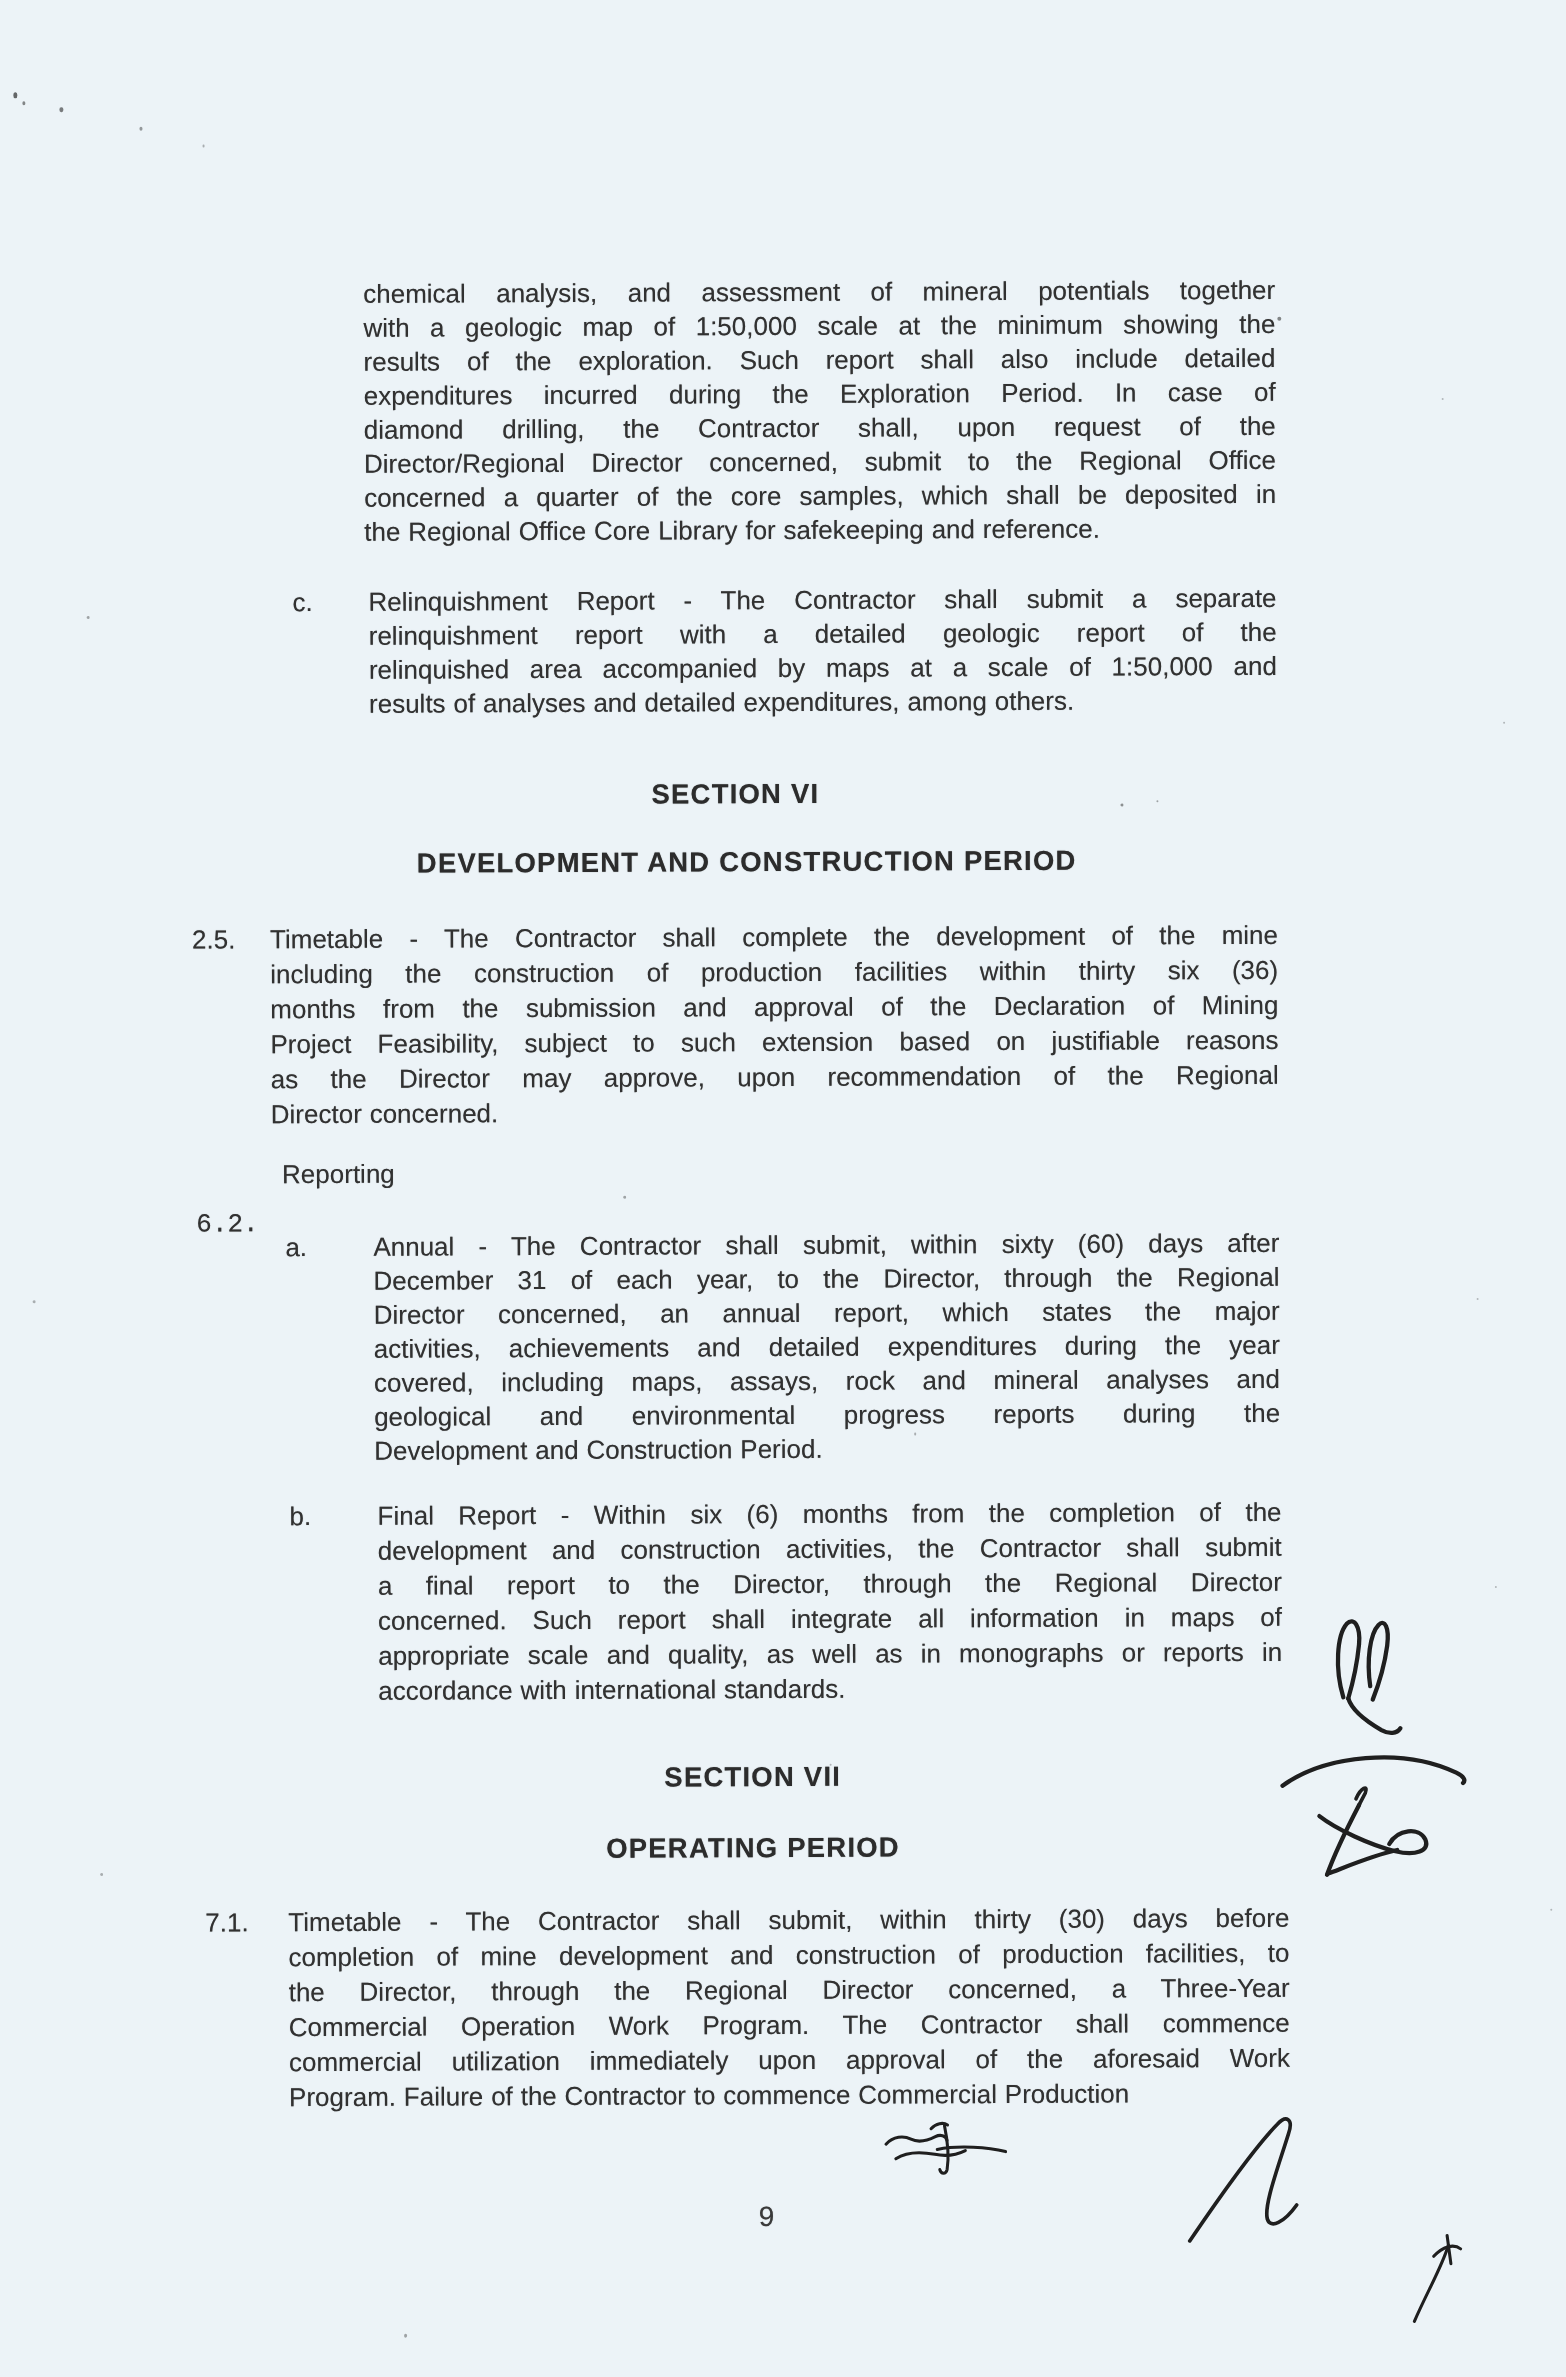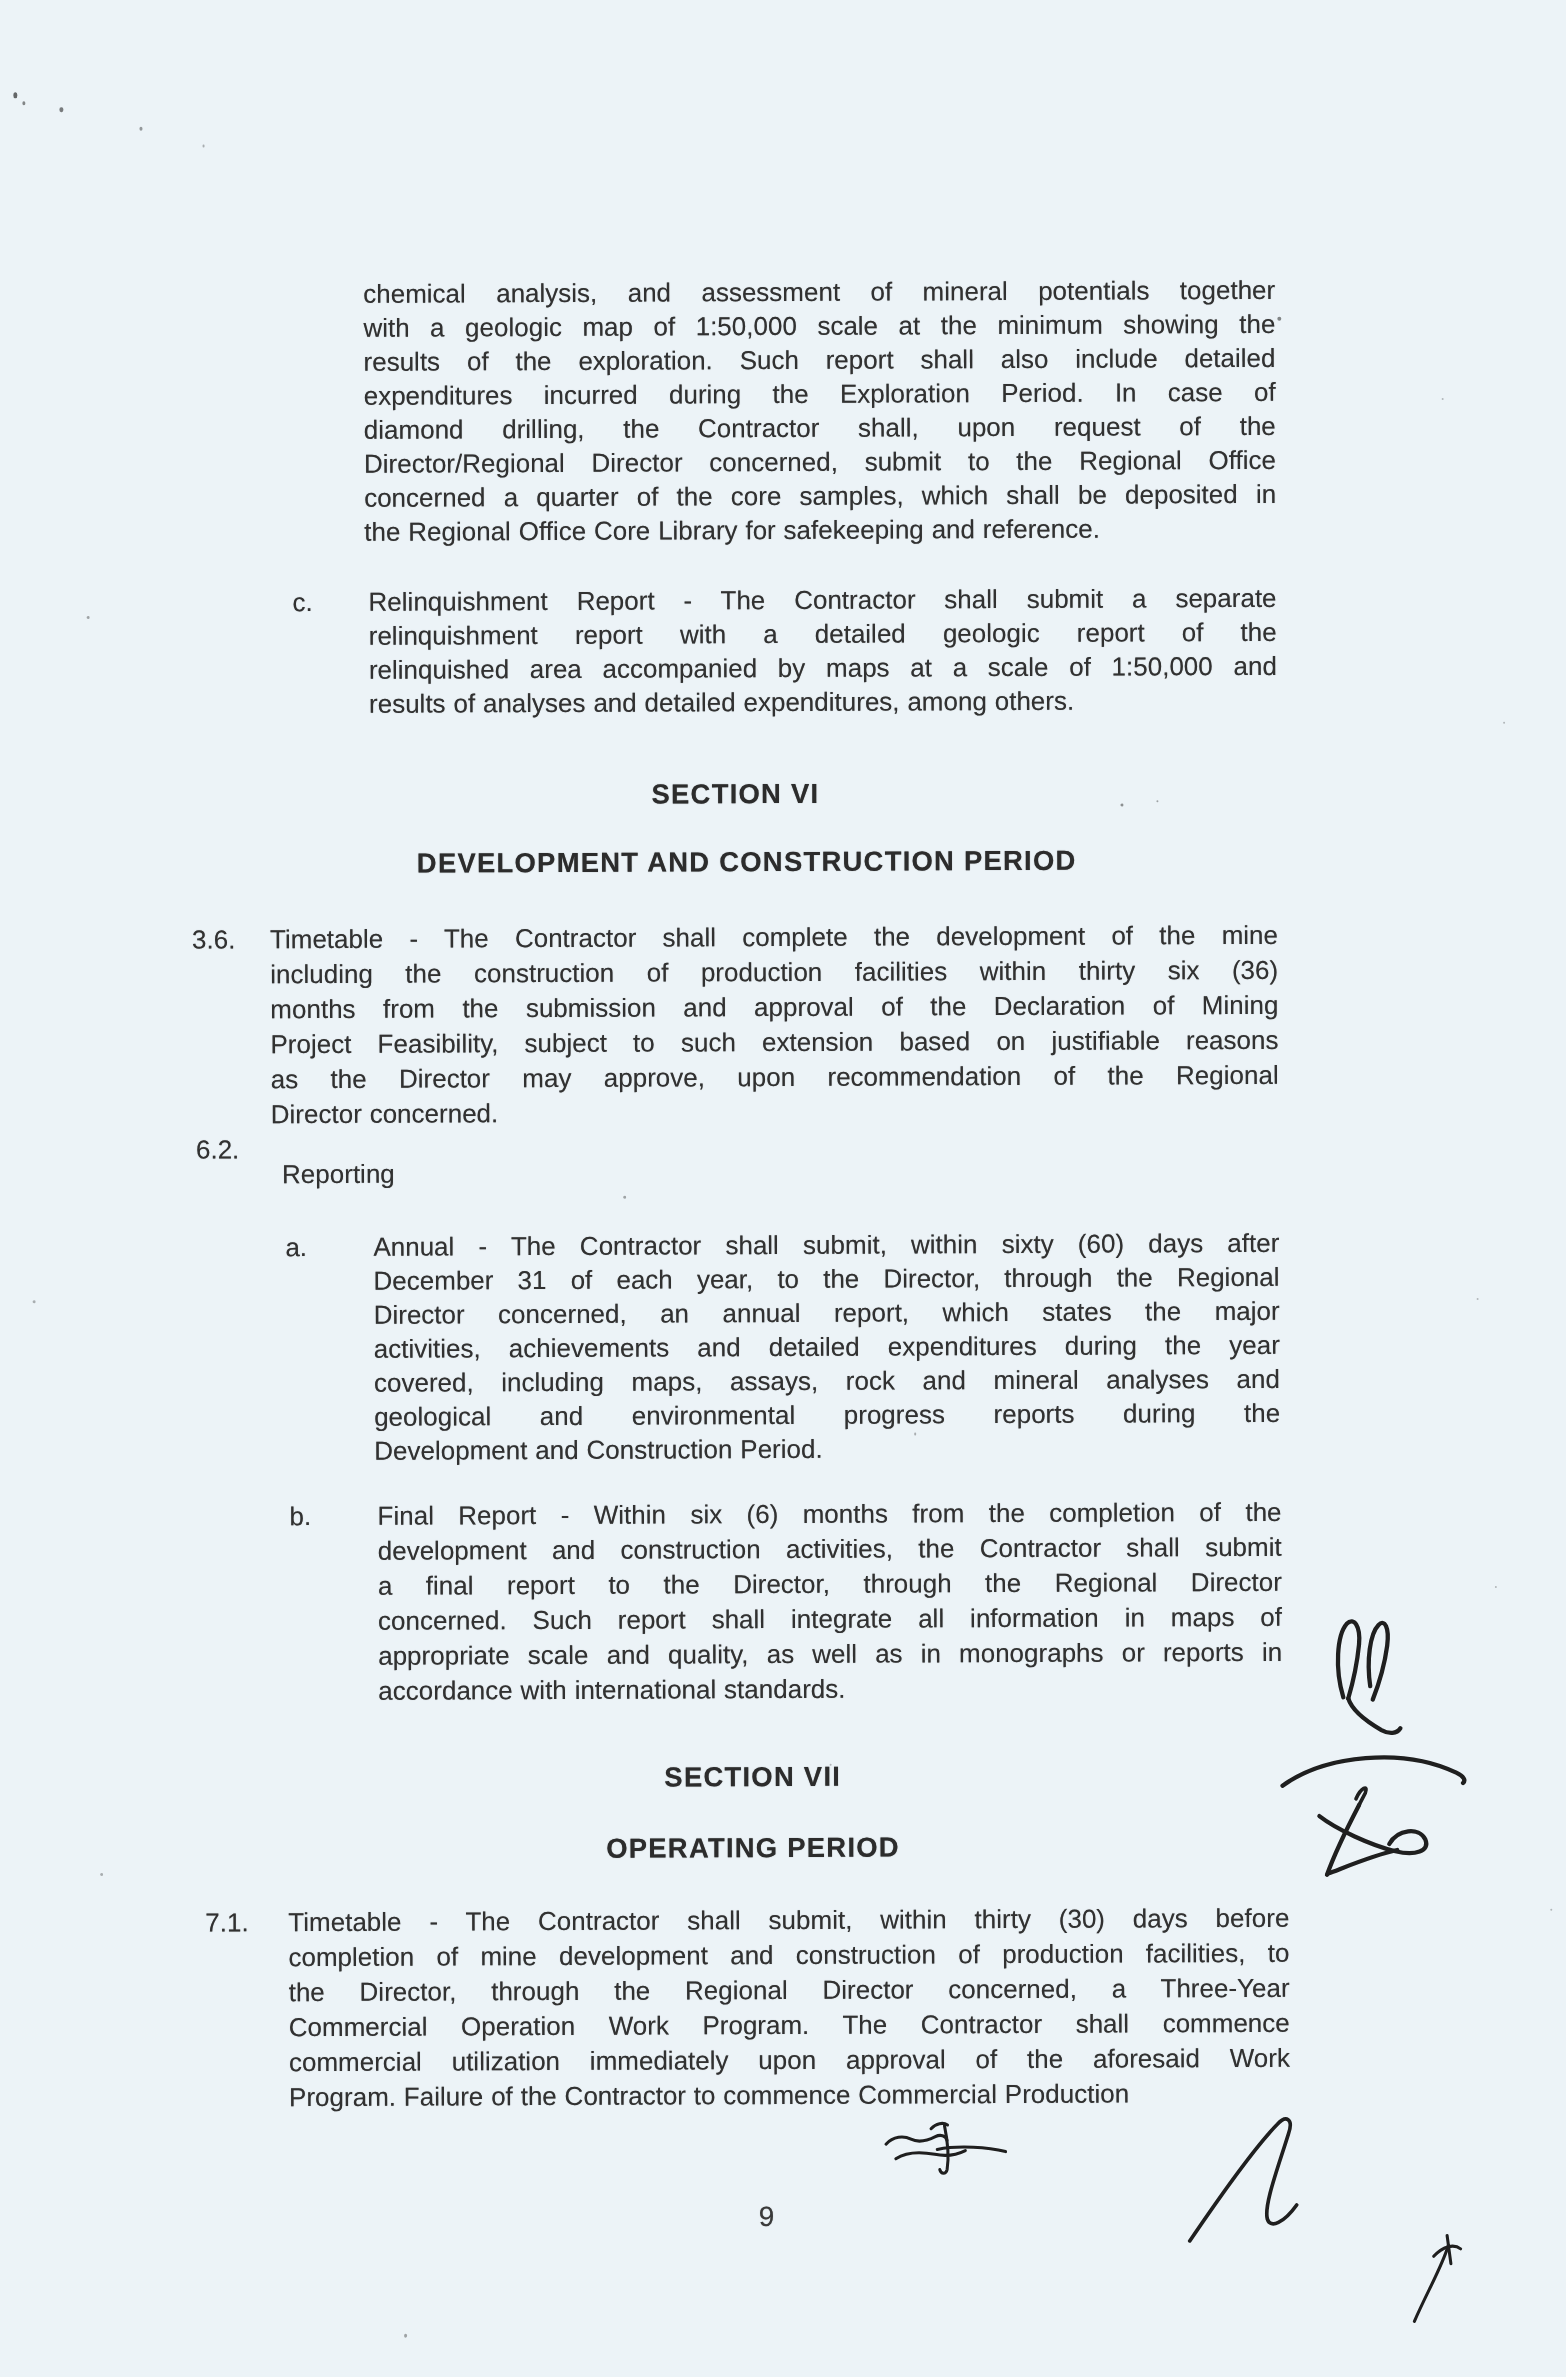--- a/index.html
+++ b/index.html
@@ -71,31 +71,31 @@
         <div class="tline">Relinquishment Report - The Contractor shall submit a separate</div>
         <div class="tline">relinquishment report with a detailed geologic report of the</div>
         <div class="tline">relinquished area accompanied by maps at a scale of 1:50,000 and</div>
         <div class="tline last">results of analyses and detailed expenditures, among others.</div>
       </div>
 
     <div class="heading" style="left:737px;top:778px;">SECTION VI</div>
 
     <div class="heading" style="left:748px;top:846px;">DEVELOPMENT AND CONSTRUCTION PERIOD</div>
 
-    <div class="marker" style="left:193px;top:920px;">3.6.</div>
+    <div class="marker" style="left:193px;top:920px;">2.5.</div>
     <div class="block" style="left:271px;top:920px;width:1008px;line-height:35px;">
         <div class="tline">Timetable - The Contractor shall complete the development of the mine</div>
         <div class="tline">including the construction of production facilities within thirty six (36)</div>
         <div class="tline">months from the submission and approval of the Declaration of Mining</div>
         <div class="tline">Project Feasibility, subject to such extension based on justifiable reasons</div>
         <div class="tline">as the Director may approve, upon recommendation of the Regional</div>
         <div class="tline last">Director concerned.</div>
       </div>
 
-    <div class="marker" style="left:196px;top:1130px;">6.2.</div>
+    <div class="marker" style="left:196px;top:1205px;font-family:Liberation Mono, monospace;">6.2.</div>
     <div class="block" style="left:282px;top:1155px;width:997px;line-height:35px;">
         <div class="tline last">Reporting</div>
       </div>
 
     <div class="marker" style="left:285px;top:1228px;">a.</div>
     <div class="block" style="left:373px;top:1228px;width:906px;line-height:34px;">
         <div class="tline">Annual - The Contractor shall submit, within sixty (60) days after</div>
         <div class="tline">December 31 of each year, to the Director, through the Regional</div>
         <div class="tline">Director concerned, an annual report, which states the major</div>
         <div class="tline">activities, achievements and detailed expenditures during the year</div>

